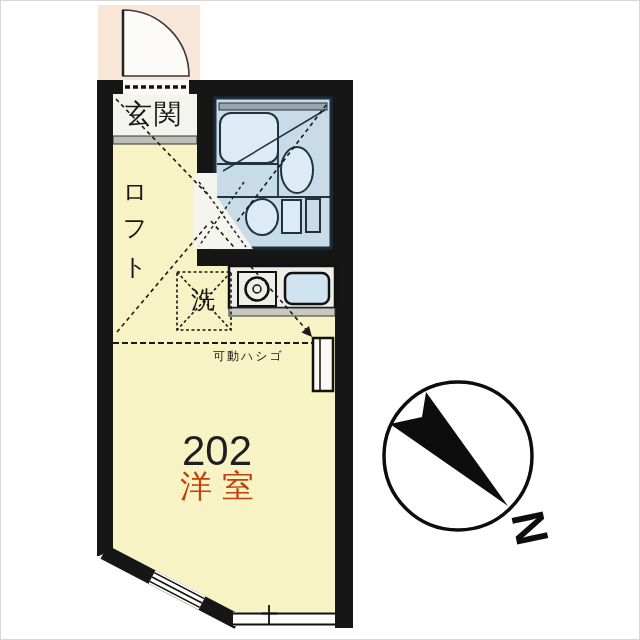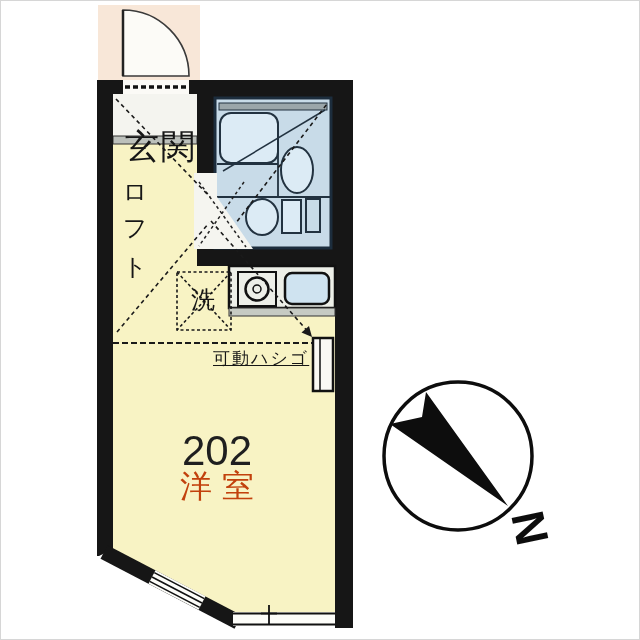--- a/index.html
+++ b/index.html
@@ -6,25 +6,25 @@
   .stage{
     position:relative;width:640px;height:640px;background:#ffffff;
     border:1px solid #d6d6d6;box-sizing:border-box;overflow:hidden;
     font-family:"Liberation Sans", sans-serif;
   }
   .stage svg{position:absolute;left:0;top:0;}
   .lbl{
     position:absolute;color:#161616;line-height:1;white-space:pre;
     font-family:"Liberation Sans", sans-serif;
   }
-  .lbl-entrance{left:124px;top:100px;font-size:34px;letter-spacing:2px;margin-top:28px;}
+  .lbl-entrance{left:124px;top:100px;font-size:27px;letter-spacing:2px;}
   .lbl-loft{left:122px;top:168px;font-size:24px;writing-mode:vertical-rl;text-orientation:upright;letter-spacing:8px;}
   .lbl-ub{left:222px;top:162px;font-size:33px;font-weight:600;letter-spacing:1px;color:#1d2a36;}
   .lbl-washer{left:190px;top:287px;font-size:24px;}
-  .lbl-ladder{left:212px;top:349px;font-size:17px;letter-spacing:2px;font-weight:500;text-decoration:underline;}
+  .lbl-ladder{left:212px;top:349px;font-size:12px;letter-spacing:2px;font-weight:500;}
   .lbl-unit{left:181px;top:429px;font-size:42px;color:#1f1f1f;text-align:center;}
   .lbl-room{left:179px;top:469px;font-size:32px;letter-spacing:10px;color:#c2410c;}
 </style>
 </head>
 <body>
 
 <div class="stage">
   <svg width="640" height="640" viewBox="0 0 640 640">
 
     <rect x="97" y="4" width="102" height="75" style="fill:var(--porch,#f8e7d8)"></rect>

